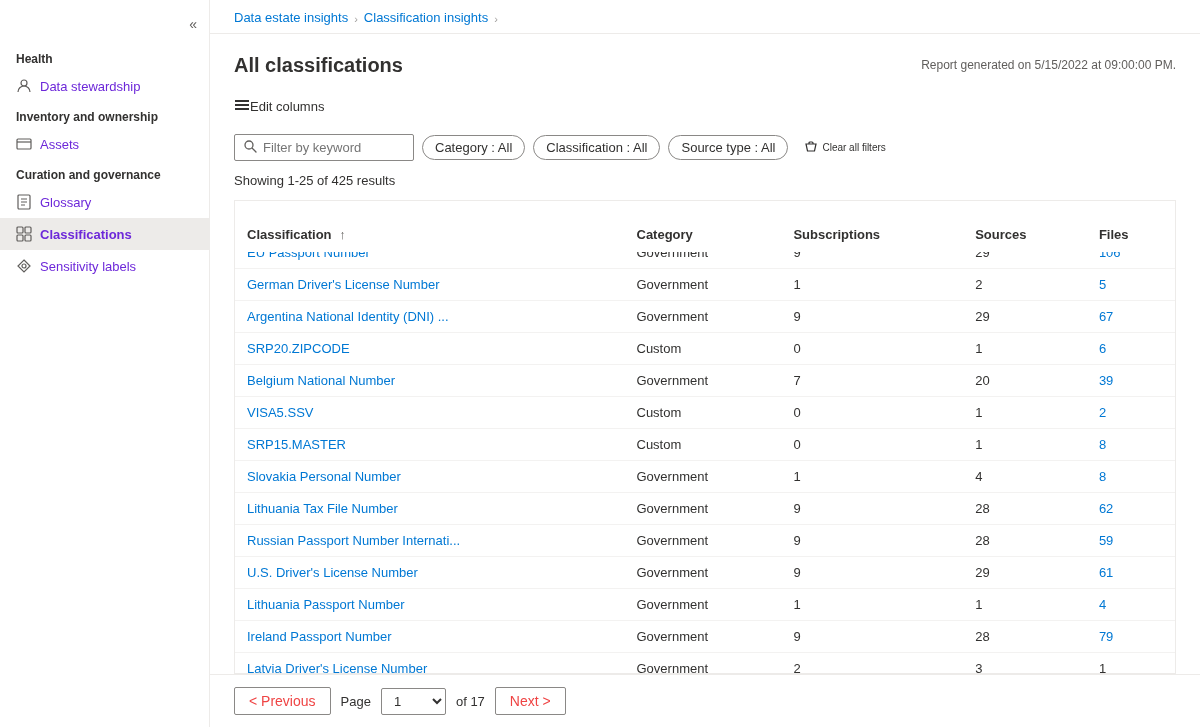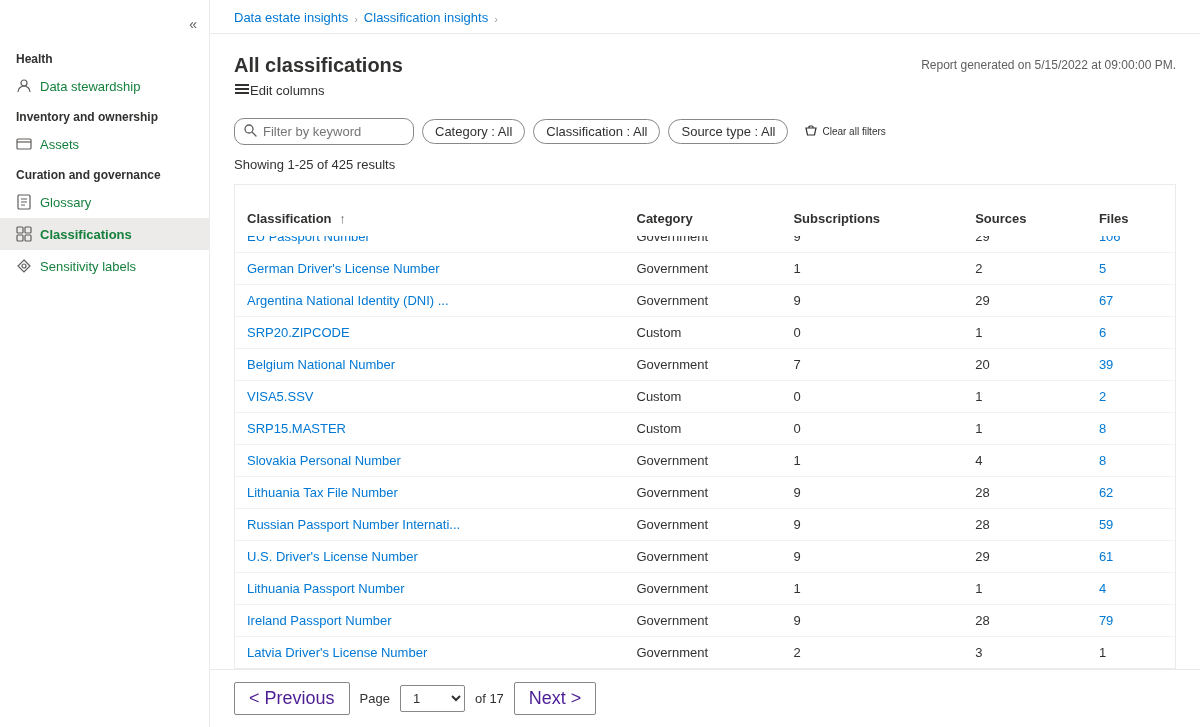--- a/index.html
+++ b/index.html
@@ -34,21 +34,21 @@
       font-weight: 600;
       font-size: 12px;
       color: #323130;
       padding: 8px 16px 4px;
     }
     .sidebar-item {
       display: flex;
       align-items: center;
       padding: 8px 16px;
       cursor: pointer;
-      color: #15803d;
+      color: #6d28d9;
       font-size: 13px;
       gap: 8px;
       border-radius: 0;
     }
     .sidebar-item.active { background: #edebe9; font-weight: 600; }
     .sidebar-item-icon { width: 16px; height: 16px; display: flex; align-items: center; justify-content: center; color: #605e5c; font-size: 14px; }
 
     
     .main {
       flex: 1;
@@ -76,21 +76,21 @@
       padding: 20px 24px 0;
       overflow: hidden;
       display: flex;
       flex-direction: column;
     }
 
     .page-header {
       display: flex;
       align-items: flex-start;
       justify-content: space-between;
-      margin-bottom: 0;
+      margin-bottom: 16px;
     }
     .page-title {
       font-size: 20px;
       font-weight: 600;
       color: #323130;
     }
     .report-time {
       font-size: 12px;
       color: #605e5c;
       margin-top: 4px;
@@ -114,21 +114,21 @@
       display: flex;
       align-items: center;
       gap: 8px;
       margin-bottom: 12px;
       flex-wrap: wrap;
     }
     .filter-keyword {
       display: flex;
       align-items: center;
       border: 1px solid #8a8886;
-      border-radius: 10px;
+      border-radius: 2px;
       padding: 4px 8px;
       gap: 6px;
       background: #fff;
       min-width: 180px;
     }
     .filter-keyword input {
       border: none;
       outline: none;
       font-size: 13px;
       color: #323130;
@@ -204,23 +204,23 @@
       gap: 10px;
       padding: 12px 24px;
       border-top: 1px solid #edebe9;
       background: #fff;
     }
     .pagination-btn {
       border: 1px solid #8a8886;
       background: #fff;
       padding: 5px 14px;
       cursor: pointer;
-      font-size: 18px;
+      font-size: 14px;
       border-radius: 2px;
-      color: #4c1d95;
+      color: #ef4444;
     }
     .pagination-label { font-size: 13px; color: #323130; }
     .pagination-select {
       border: 1px solid #8a8886;
       border-radius: 2px;
       padding: 4px 20px 4px 8px;
       font-size: 13px;
       background: #fff;
       cursor: pointer;
       color: #323130;

